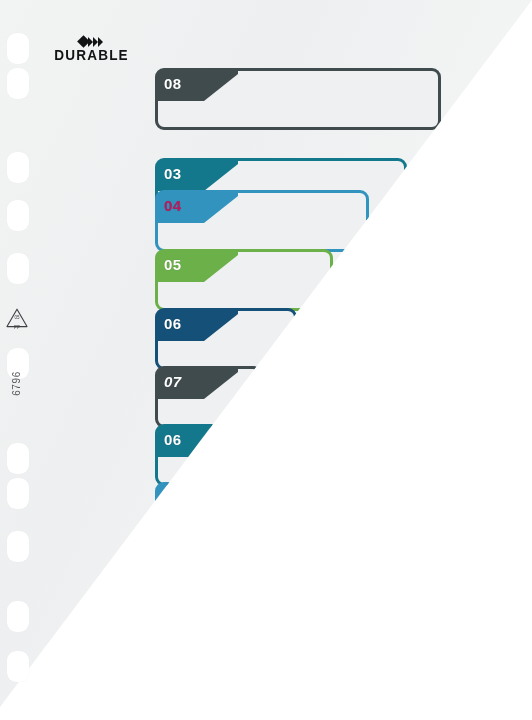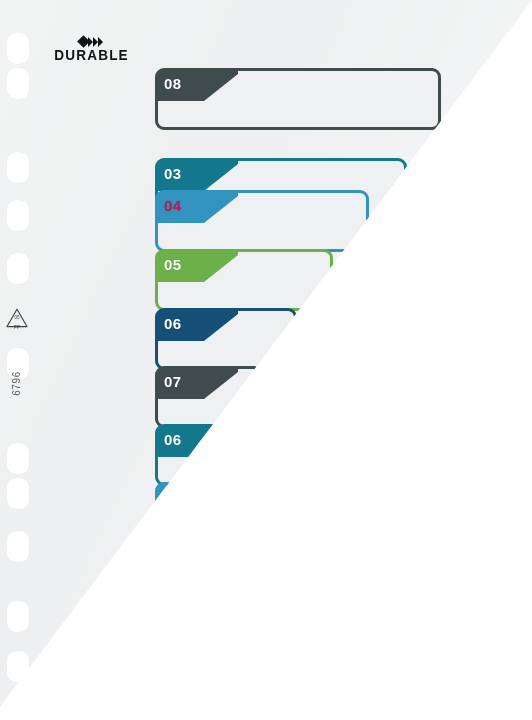--- a/index.html
+++ b/index.html
@@ -206,21 +206,21 @@
           <div class="tab-frame" style="width: 178px; border-color: rgb(108, 176, 74);"></div>
           <div class="tab-flag" style="background: rgb(108, 176, 74);"></div>
           <div class="tab-num" style="color: rgb(255, 255, 255);">05</div>
         </div>
         <div class="tab" style="top: 308px; width: 142px;">
           <div class="tab-paper" style="width: 136px; background: rgb(238, 240, 241);"></div>
           <div class="tab-frame" style="width: 142px; border-color: rgb(21, 80, 120);"></div>
           <div class="tab-flag" style="background: rgb(21, 80, 120);"></div>
           <div class="tab-num" style="color: rgb(255, 255, 255);">06</div>
         </div>
-        <div class="tab" style="top: 366px; width: 108px;">
+        <div class="tab" style="top: 366px; width: 108px; font-style: italic;">
           <div class="tab-paper" style="width: 102px; background: rgb(238, 240, 241);"></div>
           <div class="tab-frame" style="width: 108px; border-color: rgb(63, 75, 77);"></div>
           <div class="tab-flag" style="background: rgb(63, 75, 77);"></div>
           <div class="tab-num" style="color: rgb(255, 255, 255);">07</div>
         </div>
         <div class="tab" style="top: 424px; width: 74px;">
           <div class="tab-paper" style="width: 68px; background: rgb(238, 240, 241);"></div>
           <div class="tab-frame" style="width: 74px; border-color: rgb(20, 120, 140);"></div>
           <div class="tab-flag" style="background: rgb(20, 120, 140);"></div>
           <div class="tab-num" style="color: rgb(255, 255, 255);">06</div>

